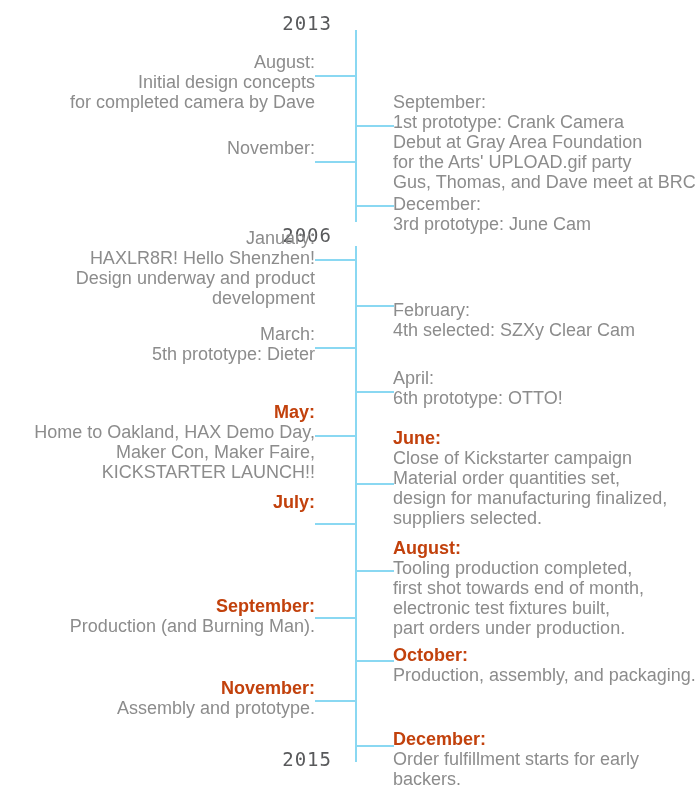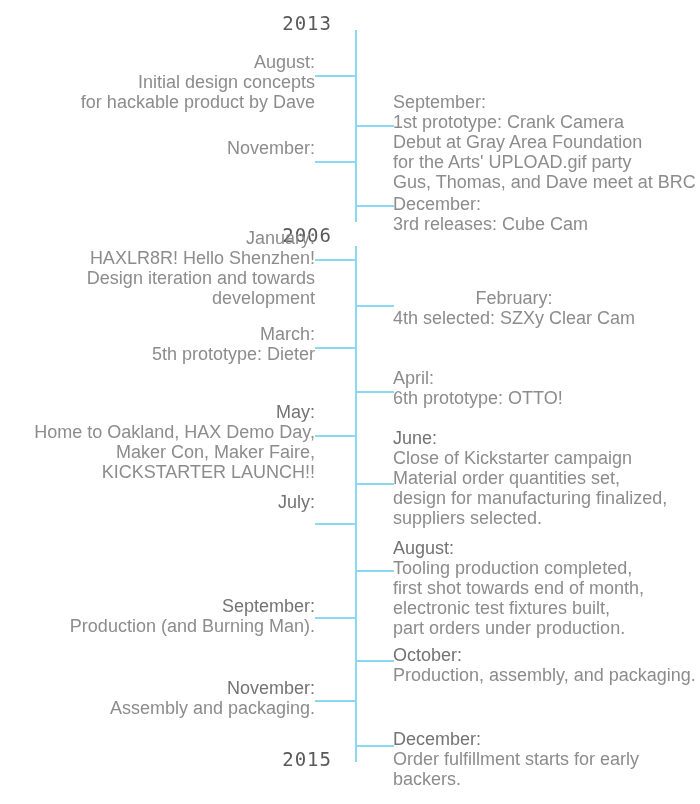--- a/index.html
+++ b/index.html
@@ -61,22 +61,22 @@
   }
   .entry.right {
     left: 393px;
     text-align: left;
   }
   .entry .month {
     display: block;
     color: #8c8c8c;
   }
   .entry.highlight .month {
-    color: #737373;
-    font-weight: normal;
+    color: #c2410c;
+    font-weight: bold;
   }
   .entry .body {
     display: block;
   }
 </style>
 </head>
 <body>
 
 <div id="timeline-canvas">
   <div id="axis-layer">
@@ -101,42 +101,42 @@
       <div class="tick left" style="top: 700px;"></div>
       <div class="tick right" style="top: 745px;"></div>
     </div>
   <div id="years-layer">
       <div class="year-label" style="top: 12px;">2013</div>
       <div class="year-label" style="top: 224px;">2006</div>
       <div class="year-label" style="top: 748px;">2015</div>
     </div>
   <div id="entries-layer">
       <div class="entry left" style="top: 52px;"><span class="month">August:</span><span class="body">Initial design concepts
-for hackable product by Dave</span></div>
+for completed camera by Dave</span></div>
       <div class="entry right" style="top: 92px;"><span class="month">September:</span><span class="body">1st prototype: Crank Camera
 Debut at Gray Area Foundation
 for the Arts' UPLOAD.gif party
 Gus, Thomas, and Dave meet at BRC</span></div>
       <div class="entry left" style="top: 138px;"><span class="month">November:</span></div>
-      <div class="entry right" style="top: 194px;"><span class="month">December:</span><span class="body">3rd releases: Cube Cam</span></div>
+      <div class="entry right" style="top: 194px;"><span class="month">December:</span><span class="body">3rd prototype: June Cam</span></div>
       <div class="entry left" style="top: 228px;"><span class="month">January:</span><span class="body">HAXLR8R! Hello Shenzhen!
-Design iteration and towards development</span></div>
-      <div class="entry right" style="top: 288px; text-align: center;"><span class="month">February:</span><span class="body">4th selected: SZXy Clear Cam</span></div>
+Design underway and product development</span></div>
+      <div class="entry right" style="top: 300px;"><span class="month">February:</span><span class="body">4th selected: SZXy Clear Cam</span></div>
       <div class="entry left" style="top: 324px;"><span class="month">March:</span><span class="body">5th prototype: Dieter</span></div>
       <div class="entry right" style="top: 368px;"><span class="month">April:</span><span class="body">6th prototype: OTTO!</span></div>
       <div class="entry left highlight" style="top: 402px;"><span class="month">May:</span><span class="body">Home to Oakland, HAX Demo Day,
 Maker Con, Maker Faire,
 KICKSTARTER LAUNCH!!</span></div>
       <div class="entry right highlight" style="top: 428px;"><span class="month">June:</span><span class="body">Close of Kickstarter campaign
 Material order quantities set,
 design for manufacturing finalized,
 suppliers selected.</span></div>
       <div class="entry left highlight" style="top: 492px;"><span class="month">July:</span></div>
       <div class="entry right highlight" style="top: 538px;"><span class="month">August:</span><span class="body">Tooling production completed,
 first shot towards end of month,
 electronic test fixtures built,
 part orders under production.</span></div>
       <div class="entry left highlight" style="top: 596px;"><span class="month">September:</span><span class="body">Production (and Burning Man).</span></div>
       <div class="entry right highlight" style="top: 645px;"><span class="month">October:</span><span class="body">Production, assembly, and packaging.</span></div>
-      <div class="entry left highlight" style="top: 678px;"><span class="month">November:</span><span class="body">Assembly and packaging.</span></div>
+      <div class="entry left highlight" style="top: 678px;"><span class="month">November:</span><span class="body">Assembly and prototype.</span></div>
       <div class="entry right highlight" style="top: 729px;"><span class="month">December:</span><span class="body">Order fulfillment starts for early backers.</span></div>
     </div>
 </div>
 
 </body></html>

